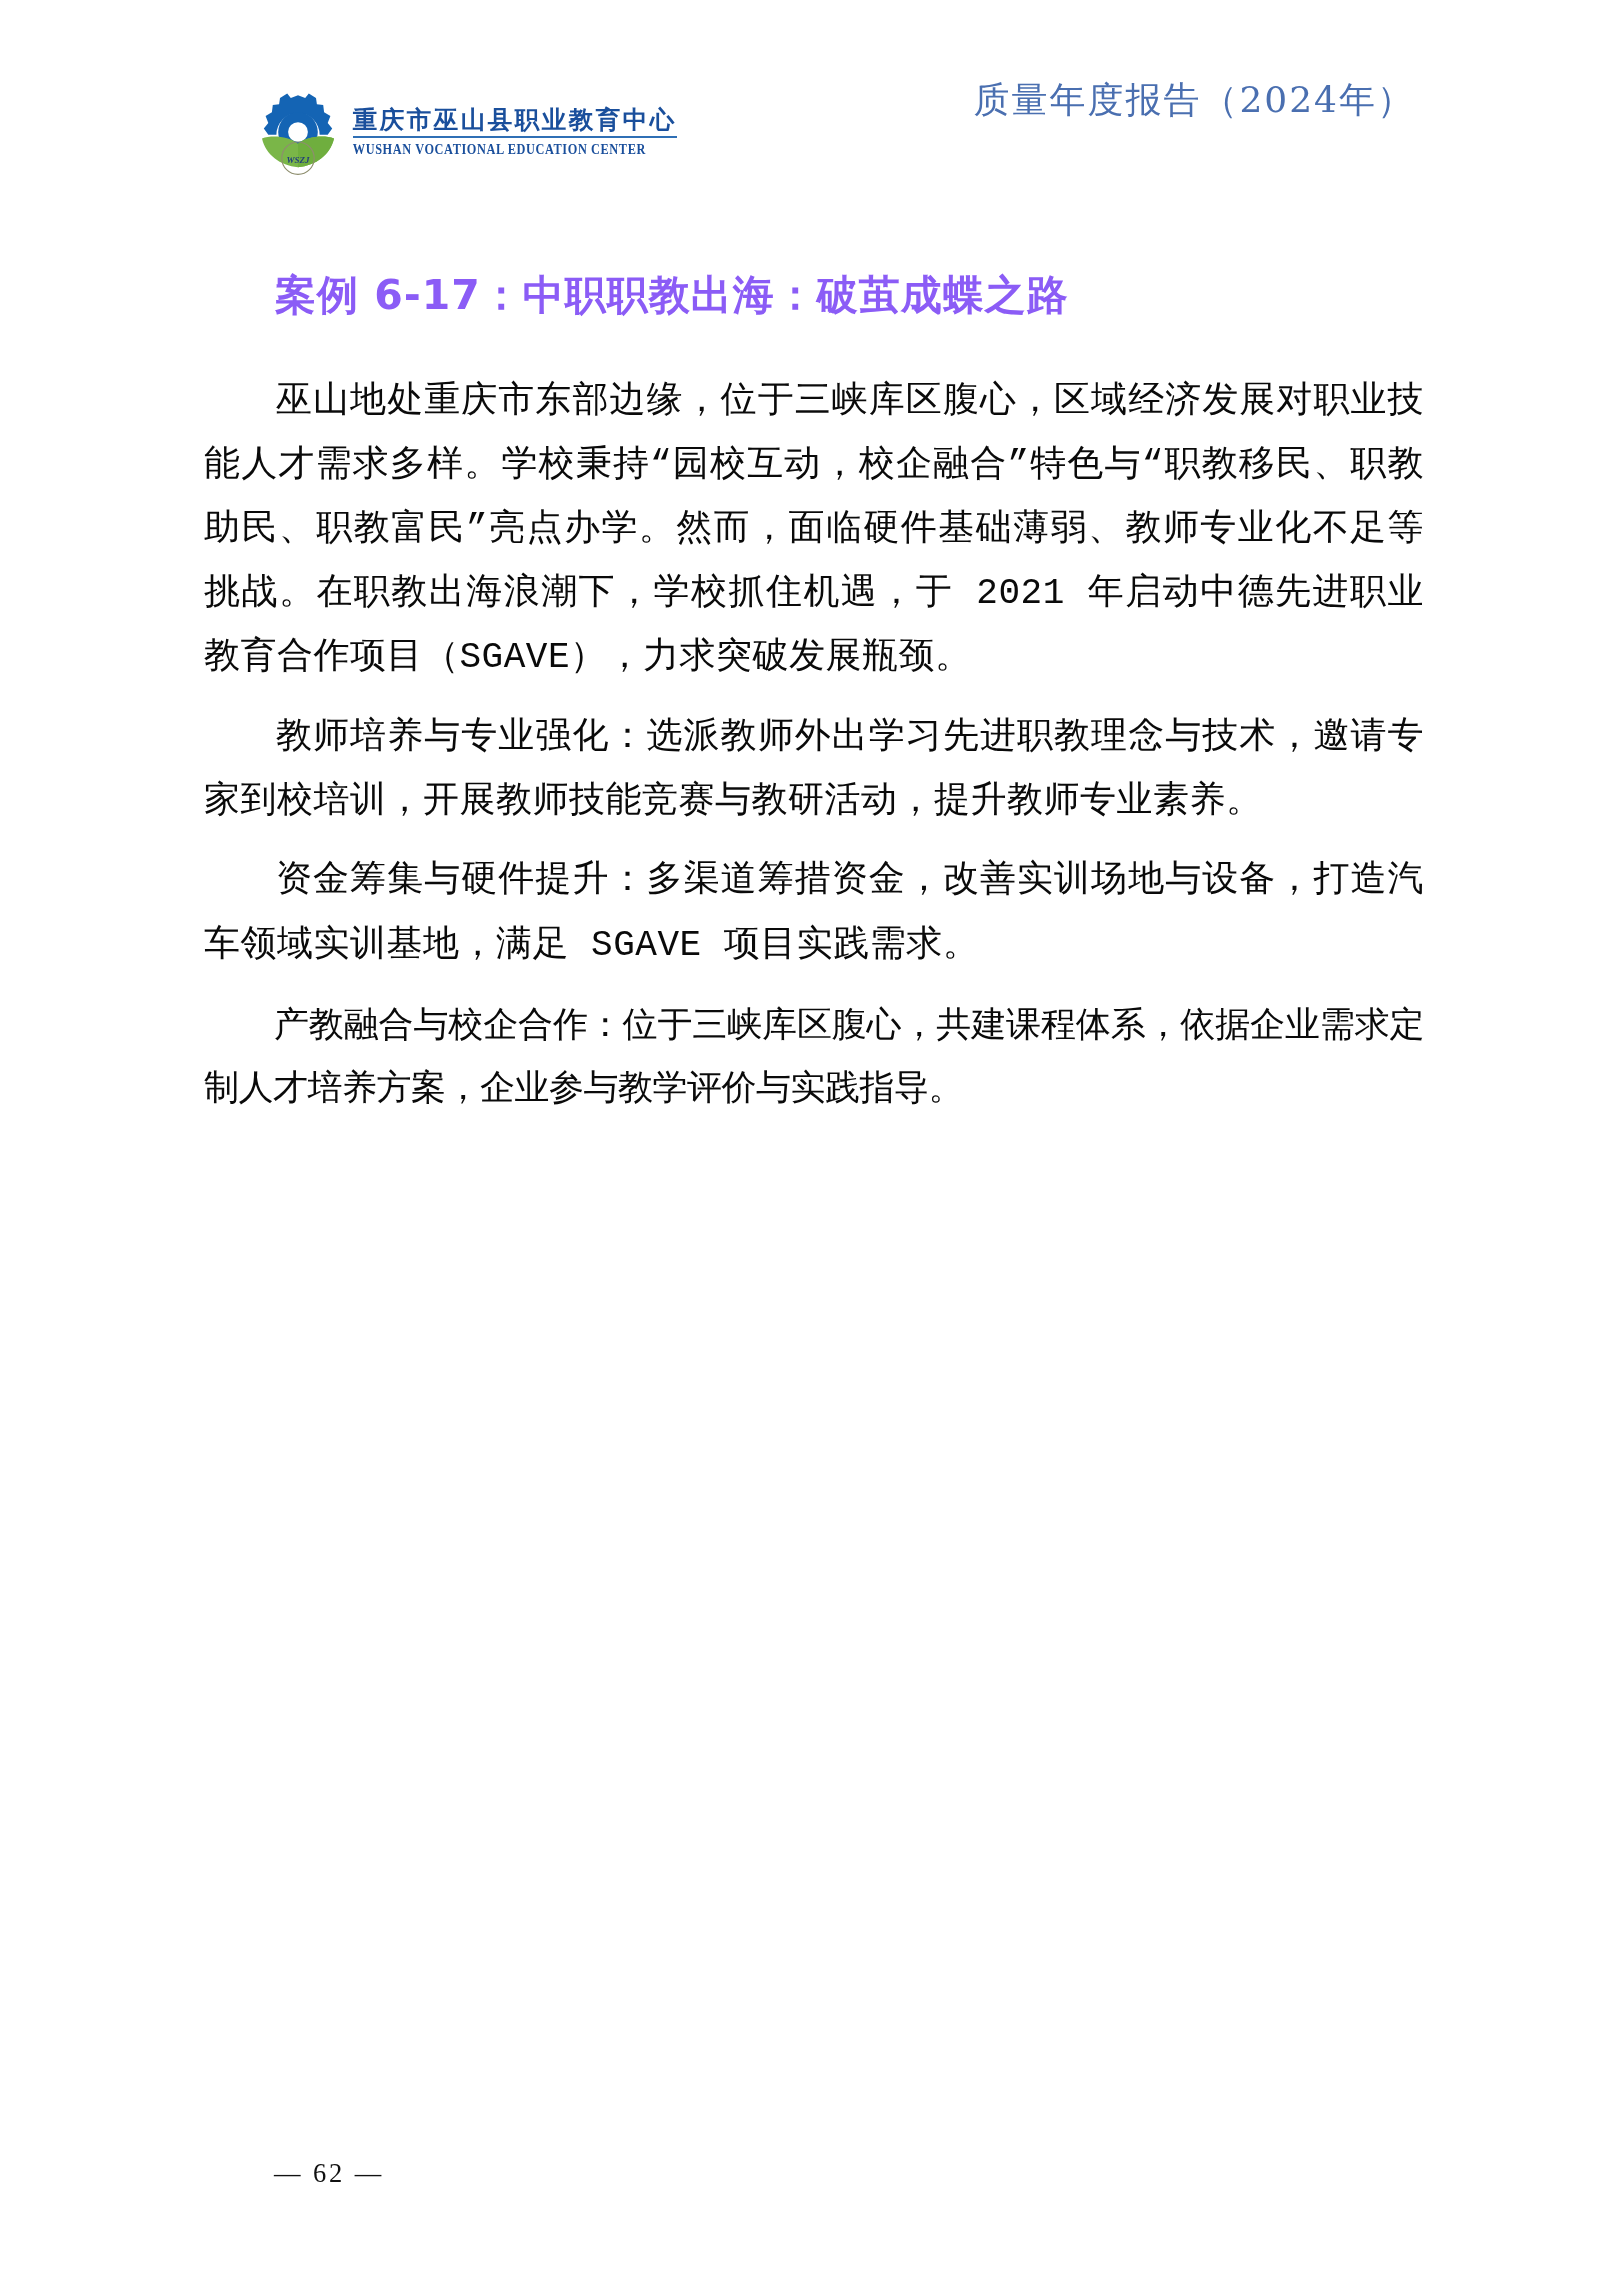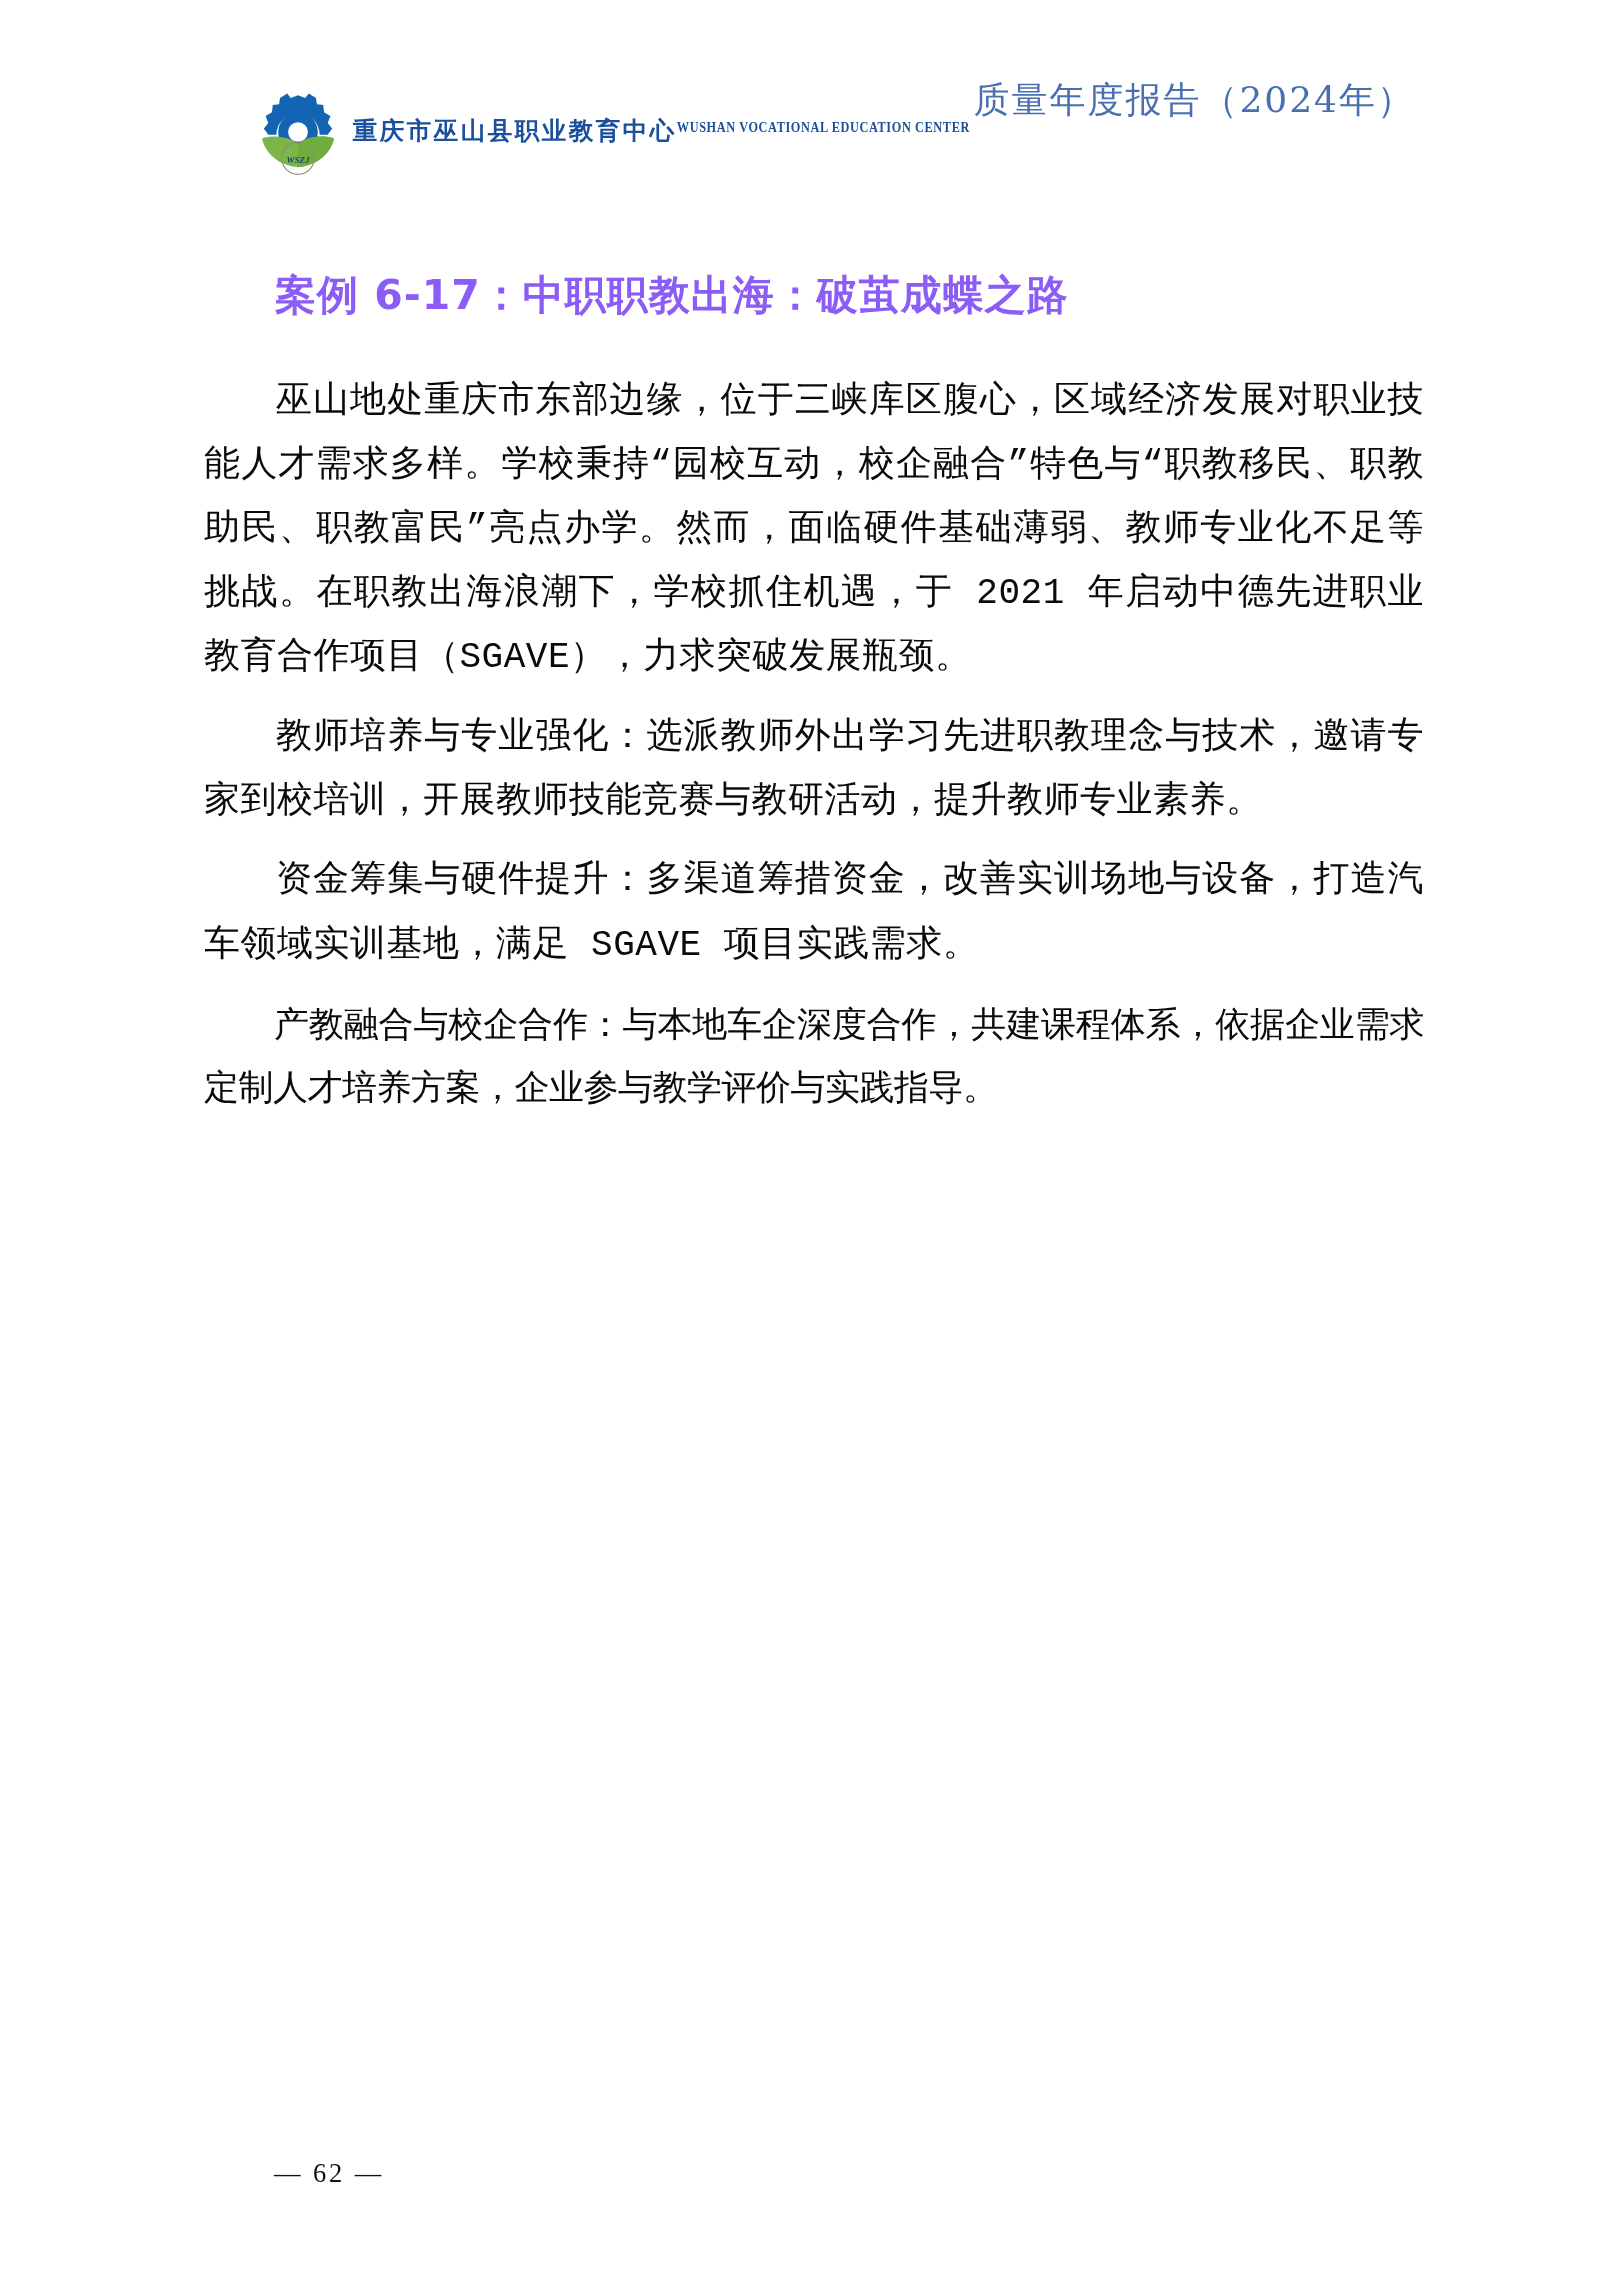--- a/index.html
+++ b/index.html
@@ -43,21 +43,21 @@
   }
   .logo-mark {
     width: 90px;
     height: 90px;
     position: relative;
     flex: none;
     font-style: italic;
   }
   .logo-text {
     display: flex;
-    flex-direction: row;
+    flex-direction: column;
     justify-content: center;
     line-height: 1;
     padding-bottom: 3.9px;
   }
   .logo-cn {
     font-family: "DejaVu Sans", sans-serif;
     font-weight: bold;
     font-size: 24.5px;
     letter-spacing: 2.5px;
     color: #1a4f9c;
@@ -182,21 +182,21 @@
 
     <div class="header-title">质量年度报告（2024年）</div>
   </div>
 
   <div class="content">
     <h2 class="case-heading">案例 6-17：中职职教出海：破茧成蝶之路</h2>
 
     <p class="para">巫山地处重庆市东部边缘，位于三峡库区腹心，区域经济发展对职业技能人才需求多样。学校秉持“园校互动，校企融合”特色与“职教移民、职教助民、职教富民”亮点办学。然而，面临硬件基础薄弱、教师专业化不足等挑战。在职教出海浪潮下，学校抓住机遇，于 2021 年启动中德先进职业教育合作项目（SGAVE），力求突破发展瓶颈。</p>
     <p class="para">教师培养与专业强化：选派教师外出学习先进职教理念与技术，邀请专家到校培训，开展教师技能竞赛与教研活动，提升教师专业素养。</p>
     <p class="para">资金筹集与硬件提升：多渠道筹措资金，改善实训场地与设备，打造汽车领域实训基地，满足 SGAVE 项目实践需求。</p>
-    <p class="para tight">产教融合与校企合作：与本地车企深度合作，共建课程体系，依据企业需求定制人才培养方案，企业参与教学评价与实践指导。</p>
+    <p class="para tight">产教融合与校企合作：位于三峡库区腹心，共建课程体系，依据企业需求定制人才培养方案，企业参与教学评价与实践指导。</p>
   </div>
 
   <div class="footer">
     <span class="page-number">— 62 —</span>
   </div>
 
 </div>
 
 
 </body></html>

